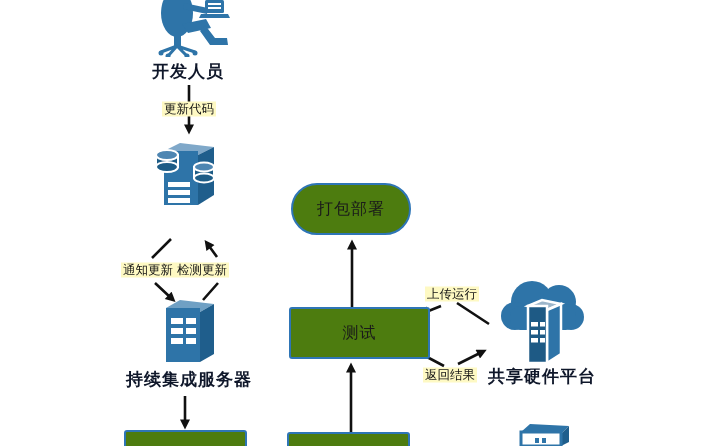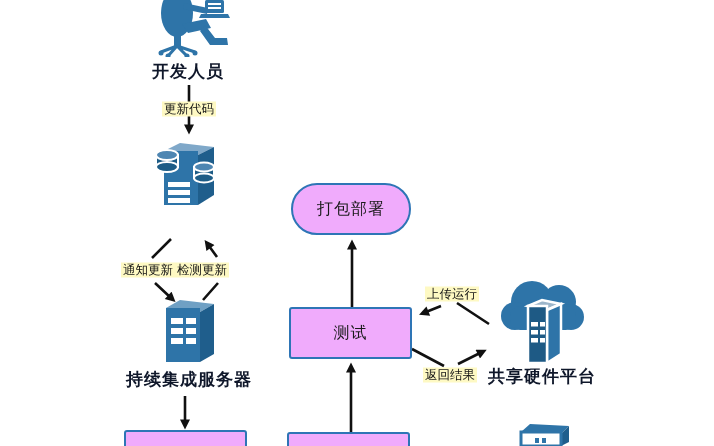--- a/index.html
+++ b/index.html
@@ -12,21 +12,21 @@
   .node-label{
     position:absolute;transform:translate(-50%,-50%);
     font-size:17px;font-weight:700;color:#0f172a;white-space:nowrap;letter-spacing:1px;
   }
   .edge-label{
     position:absolute;transform:translate(-50%,-50%);
     font-size:12.5px;font-weight:500;color:#151515;white-space:nowrap;
     background:#fef9c3;padding:0 2px;line-height:15px;
   }
   .shape{
-    position:absolute;border:2.5px solid #2E75B6;background:#f0abfc;
+    position:absolute;border:2.5px solid #2E75B6;background:#4d7c0f;
     display:flex;align-items:center;justify-content:center;box-sizing:border-box;
   }
   .shape .shape-label{font-size:16px;font-weight:400;color:#1a1a1a;letter-spacing:1px;}
   .stadium{border-radius:26px;}
   .rect{border-radius:3px;}
 </style>
 </head>
 <body>
 
 <div id="canvas">
@@ -109,21 +109,21 @@
       <rect x="9" y="42" width="12" height="6"></rect>
         <rect x="24" y="42" width="10" height="6"></rect>
     </g>
   </svg>
   <div class="node-label" style="left:189px;top:379px;">持续集成服务器</div>
 
   <div class="shape stadium" style="left:291px;top:183px;width:120px;height:52px;">
     <span class="shape-label">打包部署</span>
   </div>
 
-  <div class="shape rect" style="left:289px;top:307px;width:123px;height:52px;">
+  <div class="shape rect" style="left:289px;top:307px;width:141px;height:52px;">
     <span class="shape-label">测试</span>
   </div>
 
   <div class="edge-label" style="left:452px;top:294px;">上传运行</div>
   <div class="edge-label" style="left:450px;top:375px;">返回结果</div>
 
   <svg class="abs" style="left:500px;top:274px;" width="88" height="94" viewBox="0 0 88 94">
     <g fill="#2E74A8">
       <circle cx="32" cy="28" r="21"></circle>
       <circle cx="59" cy="28" r="17"></circle>

